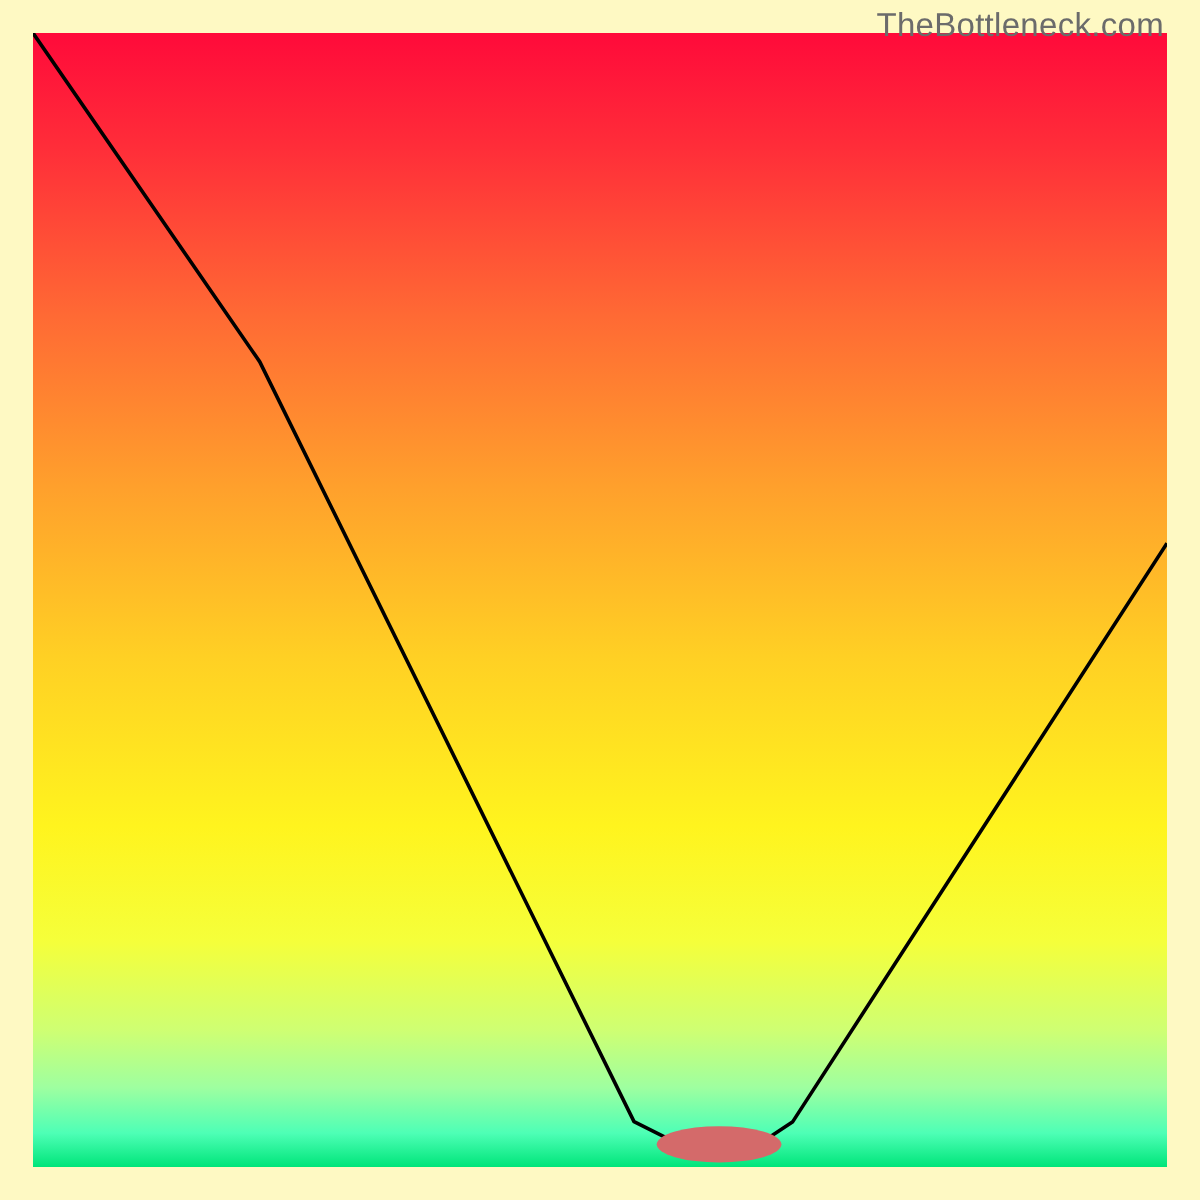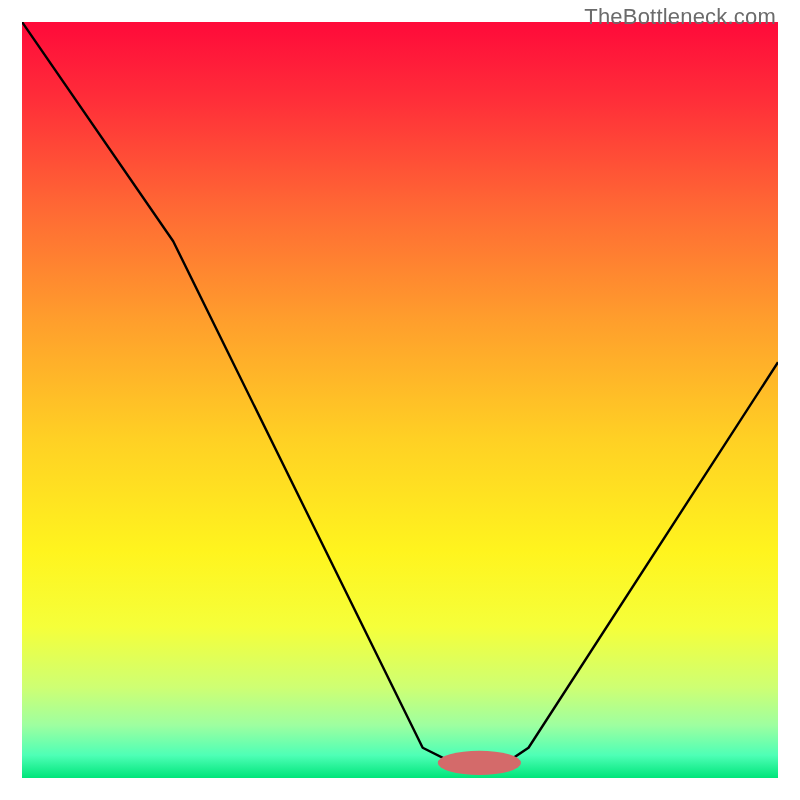--- a/index.html
+++ b/index.html
@@ -10,21 +10,21 @@
     background: #000;
     overflow: hidden;
     font-family: Arial, sans-serif;
   }
   .frame {
     position: absolute;
     left: 0;
     top: 0;
     width: 800px;
     height: 800px;
-    background: #ffffff;
+    background: #fef9c3;
   }
   .plot-area {
     position: absolute;
     left: 22px;
     top: 22px;
     width: 756px;
     height: 756px;
     overflow: hidden;
   }
   .watermark {

